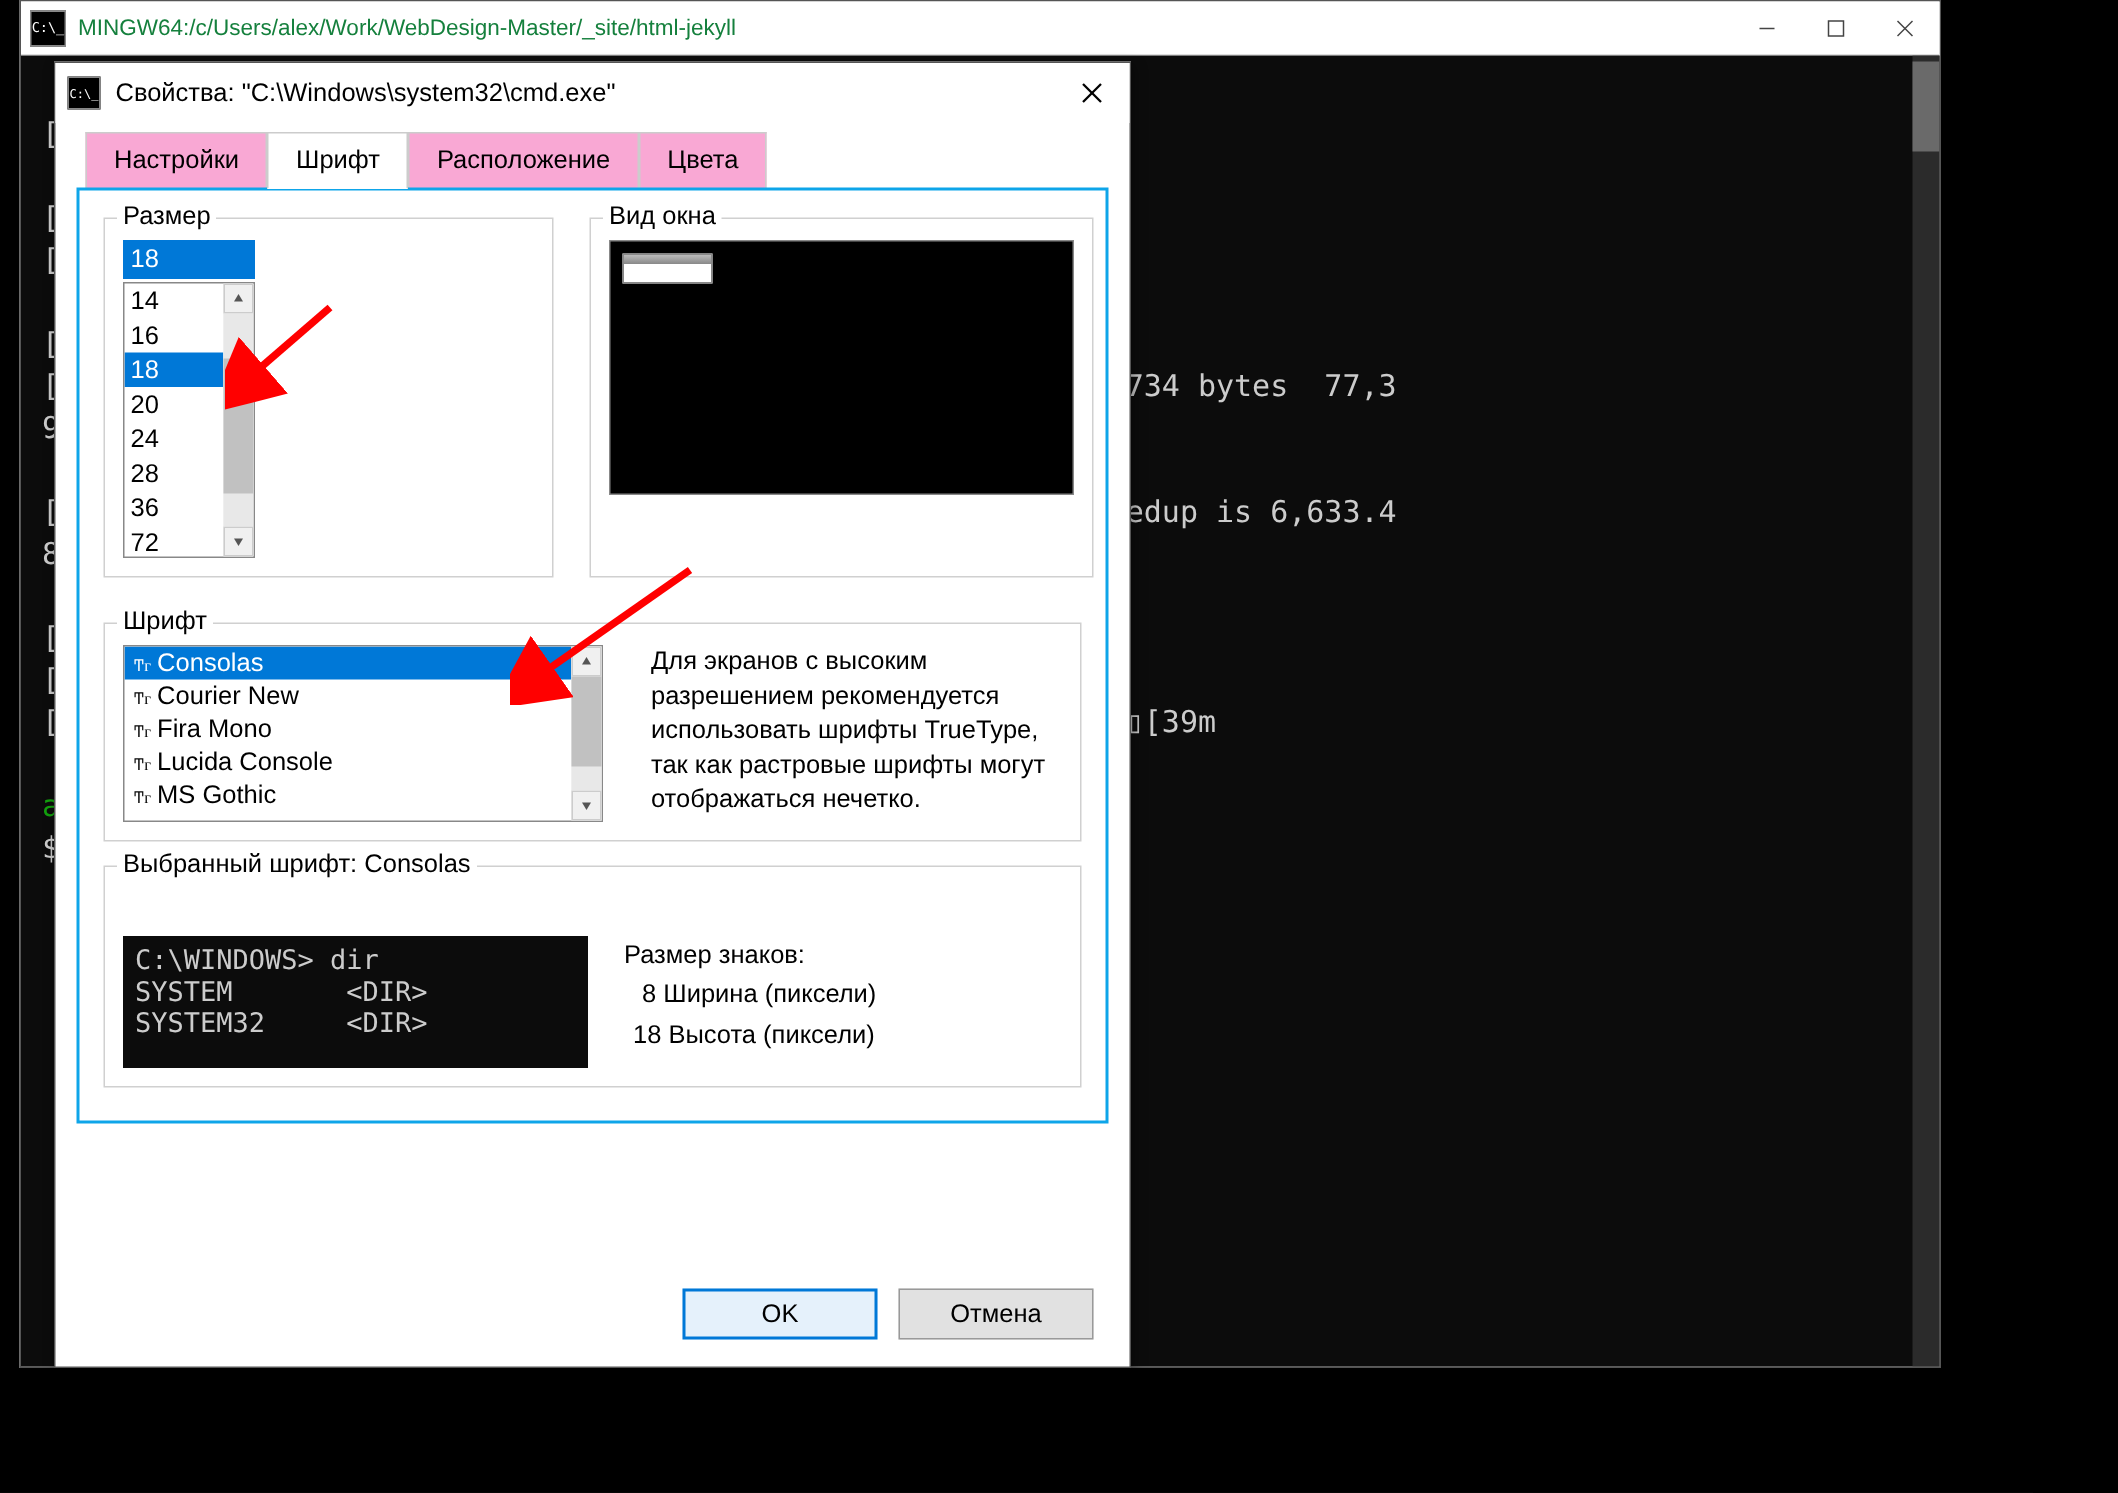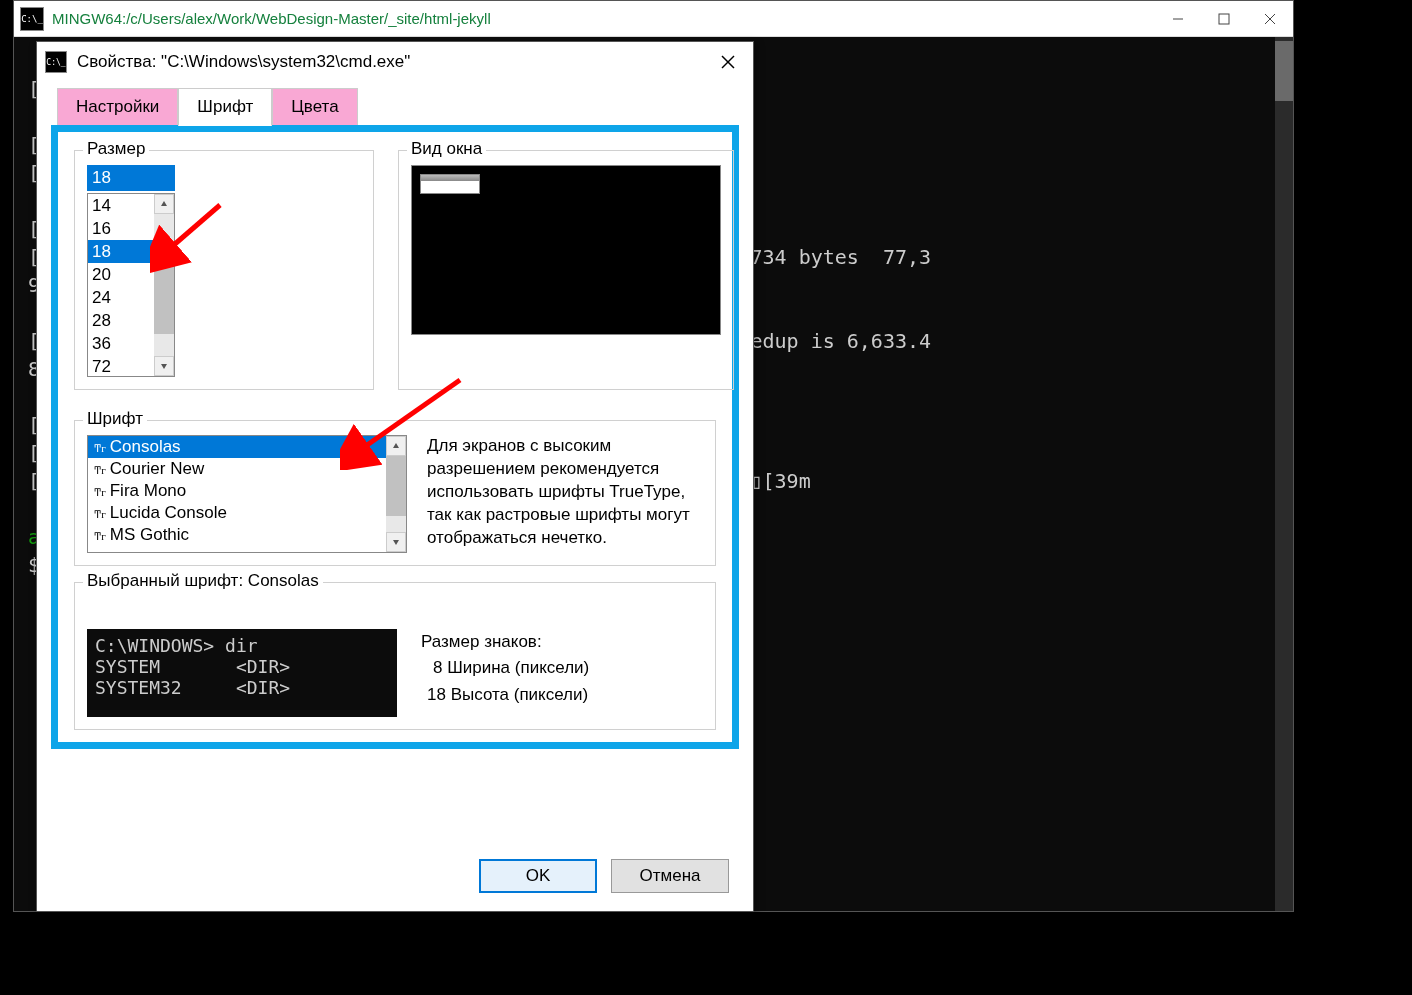--- a/index.html
+++ b/index.html
@@ -23,21 +23,21 @@
 .dialog { position: absolute; left: 36px; top: 41px; width: 718px; height: 871px; background: #fff; border: 1px solid #555; box-shadow: 2px 2px 8px rgba(0,0,0,0.4); }
 .dialog-titlebar { display: flex; align-items: center; height: 40px; background: #fff; }
 .dialog-titlebar .icon-box { width: 22px; height: 22px; margin-left: 8px; background: #000; border: 1px solid #888; display: flex; align-items: center; justify-content: center; font-size: 8px; color: #fff; font-family: monospace; }
 .dialog-titlebar .title-text { margin-left: 10px; font-size: 17px; color: #000; flex: 1; }
 .dialog-titlebar .close { width: 50px; height: 40px; display: flex; align-items: center; justify-content: center; }
 .dialog-titlebar .close svg { width: 14px; height: 14px; stroke: #000; stroke-width: 1.5; }
 
 .tab-strip { display: flex; padding-left: 20px; margin-top: 6px; }
 .tab { padding: 8px 18px; font-size: 17px; color: #000; background: #f9a8d4; border: 1px solid #ccc; border-bottom: none; margin-right: 0; cursor: default; }
 .tab.active { background: #fff; border-bottom: 1px solid #fff; position: relative; z-index: 2; }
-.tab-body { border: 7px solid #0ea5e9; margin: 0 14px; padding: 18px 16px 0 16px; position: relative; top: -1px; height: 624px; }
+.tab-body { border: 2px solid #0ea5e9; margin: 0 14px; padding: 18px 16px 0 16px; position: relative; top: -1px; height: 624px; }
 
 .group { border: 1px solid #d0d0d0; padding: 14px 12px 12px 12px; margin-bottom: 16px; position: relative; }
 .group-title { position: absolute; top: -12px; left: 8px; background: #fff; padding: 0 4px; font-size: 17px; color: #000; }
 
 .row1 { display: flex; gap: 24px; margin-bottom: 14px; }
 .size-panel { flex: 0 0 300px; }
 .preview-panel { flex: 1; }
 
 .size-input { width: 88px; height: 26px; border: 1px solid #0078d7; padding: 0 4px; font-size: 17px; background: #0078d7; color: #fff; margin-bottom: 2px; }
 .size-list-box { width: 88px; height: 184px; border: 1px solid #888; overflow: hidden; position: relative; display: flex; }
@@ -47,38 +47,38 @@
 .vscroll { width: 20px; background: #f0f0f0; display: flex; flex-direction: column; }
 .vscroll .arrow { height: 20px; display: flex; align-items: center; justify-content: center; background: #f0f0f0; border: 1px solid #ccc; }
 .vscroll .arrow svg { width: 8px; height: 8px; }
 .vscroll .track { flex: 1; background: #e8e8e8; position: relative; }
 .vscroll .thumb { position: absolute; left: 0; right: 0; background: #c1c1c1; }
 
 .preview-box { width: 310px; height: 170px; background: #000; border: 1px solid #888; position: relative; }
 .preview-box .mini-win { position: absolute; left: 8px; top: 8px; width: 60px; height: 20px; background: #fff; border: 1px solid #888; }
 .preview-box .mini-win::before { content: ""; position: absolute; left: 0; top: 0; right: 0; height: 6px; background: linear-gradient(#bbb, #888); }
 .font-panel { flex: 0 0 660px; }
-.font-list-row { display: flex; gap: 20px; }
+.font-list-row { display: flex; gap: 32px; }
 .font-list-box { width: 320px; height: 118px; border: 1px solid #888; display: flex; }
 .font-list { flex: 1; overflow: hidden; }
 .font-list .item { padding: 1px 6px; font-size: 17px; cursor: default; display: flex; align-items: center; gap: 4px; }
 .font-list .item.selected { background: #0078d7; color: #fff; }
 .font-list .tt-icon { font-size: 11px; font-family: serif; }
 .font-hint { flex: 1; font-size: 17px; line-height: 1.35; color: #000; }
 
 .bold-row { display: flex; align-items: center; margin-top: 6px; gap: 8px; }
 .bold-row input[type=checkbox] { width: 18px; height: 18px; }
 .bold-row label { font-size: 17px; }
 
 .row3 { display: flex; gap: 24px; margin-top: 32px; }
 .sample-box { width: 310px; height: 88px; background: #0c0c0c; color: #ccc; font-family: Consolas, monospace; font-size: 18px; padding: 6px 8px; white-space: pre; }
 .char-size { font-size: 17px; line-height: 1.55; }
 
 .dialog-buttons { position: absolute; right: 24px; bottom: 18px; display: flex; gap: 14px; }
-.dlg-btn { width: 118px; height: 34px; font-size: 17px; background: #e1e1e1; border: 1px solid #999; cursor: default; }
+.dlg-btn { width: 130px; height: 34px; font-size: 17px; background: #e1e1e1; border: 1px solid #999; cursor: default; }
 .dlg-btn.primary { border: 2px solid #0078d7; background: #e5f1fb; }
 
 
 .arrow-annot { position: absolute; pointer-events: none; }
 </style>
 </head>
 <body>
 
 <div class="main-window">
   <div class="main-titlebar">
@@ -133,20 +133,21 @@
       <svg viewBox="0 0 14 14">
           <line x1="1" y1="1" x2="13" y2="13"></line>
           <line x1="13" y1="1" x2="1" y2="13"></line>
         </svg>
     </div>
   </div>
 
   <div class="tab-strip">
     <div class="tab">Настройки</div>
     <div class="tab active">Шрифт</div>
+    <div class="tab">Расположение</div>
     <div class="tab">Цвета</div>
   </div>
 
   <div class="tab-body">
 
     <div class="row1">
 
       <div class="group size-panel">
         <div class="group-title">Размер</div>
         <input class="size-input" value="18" style="">

